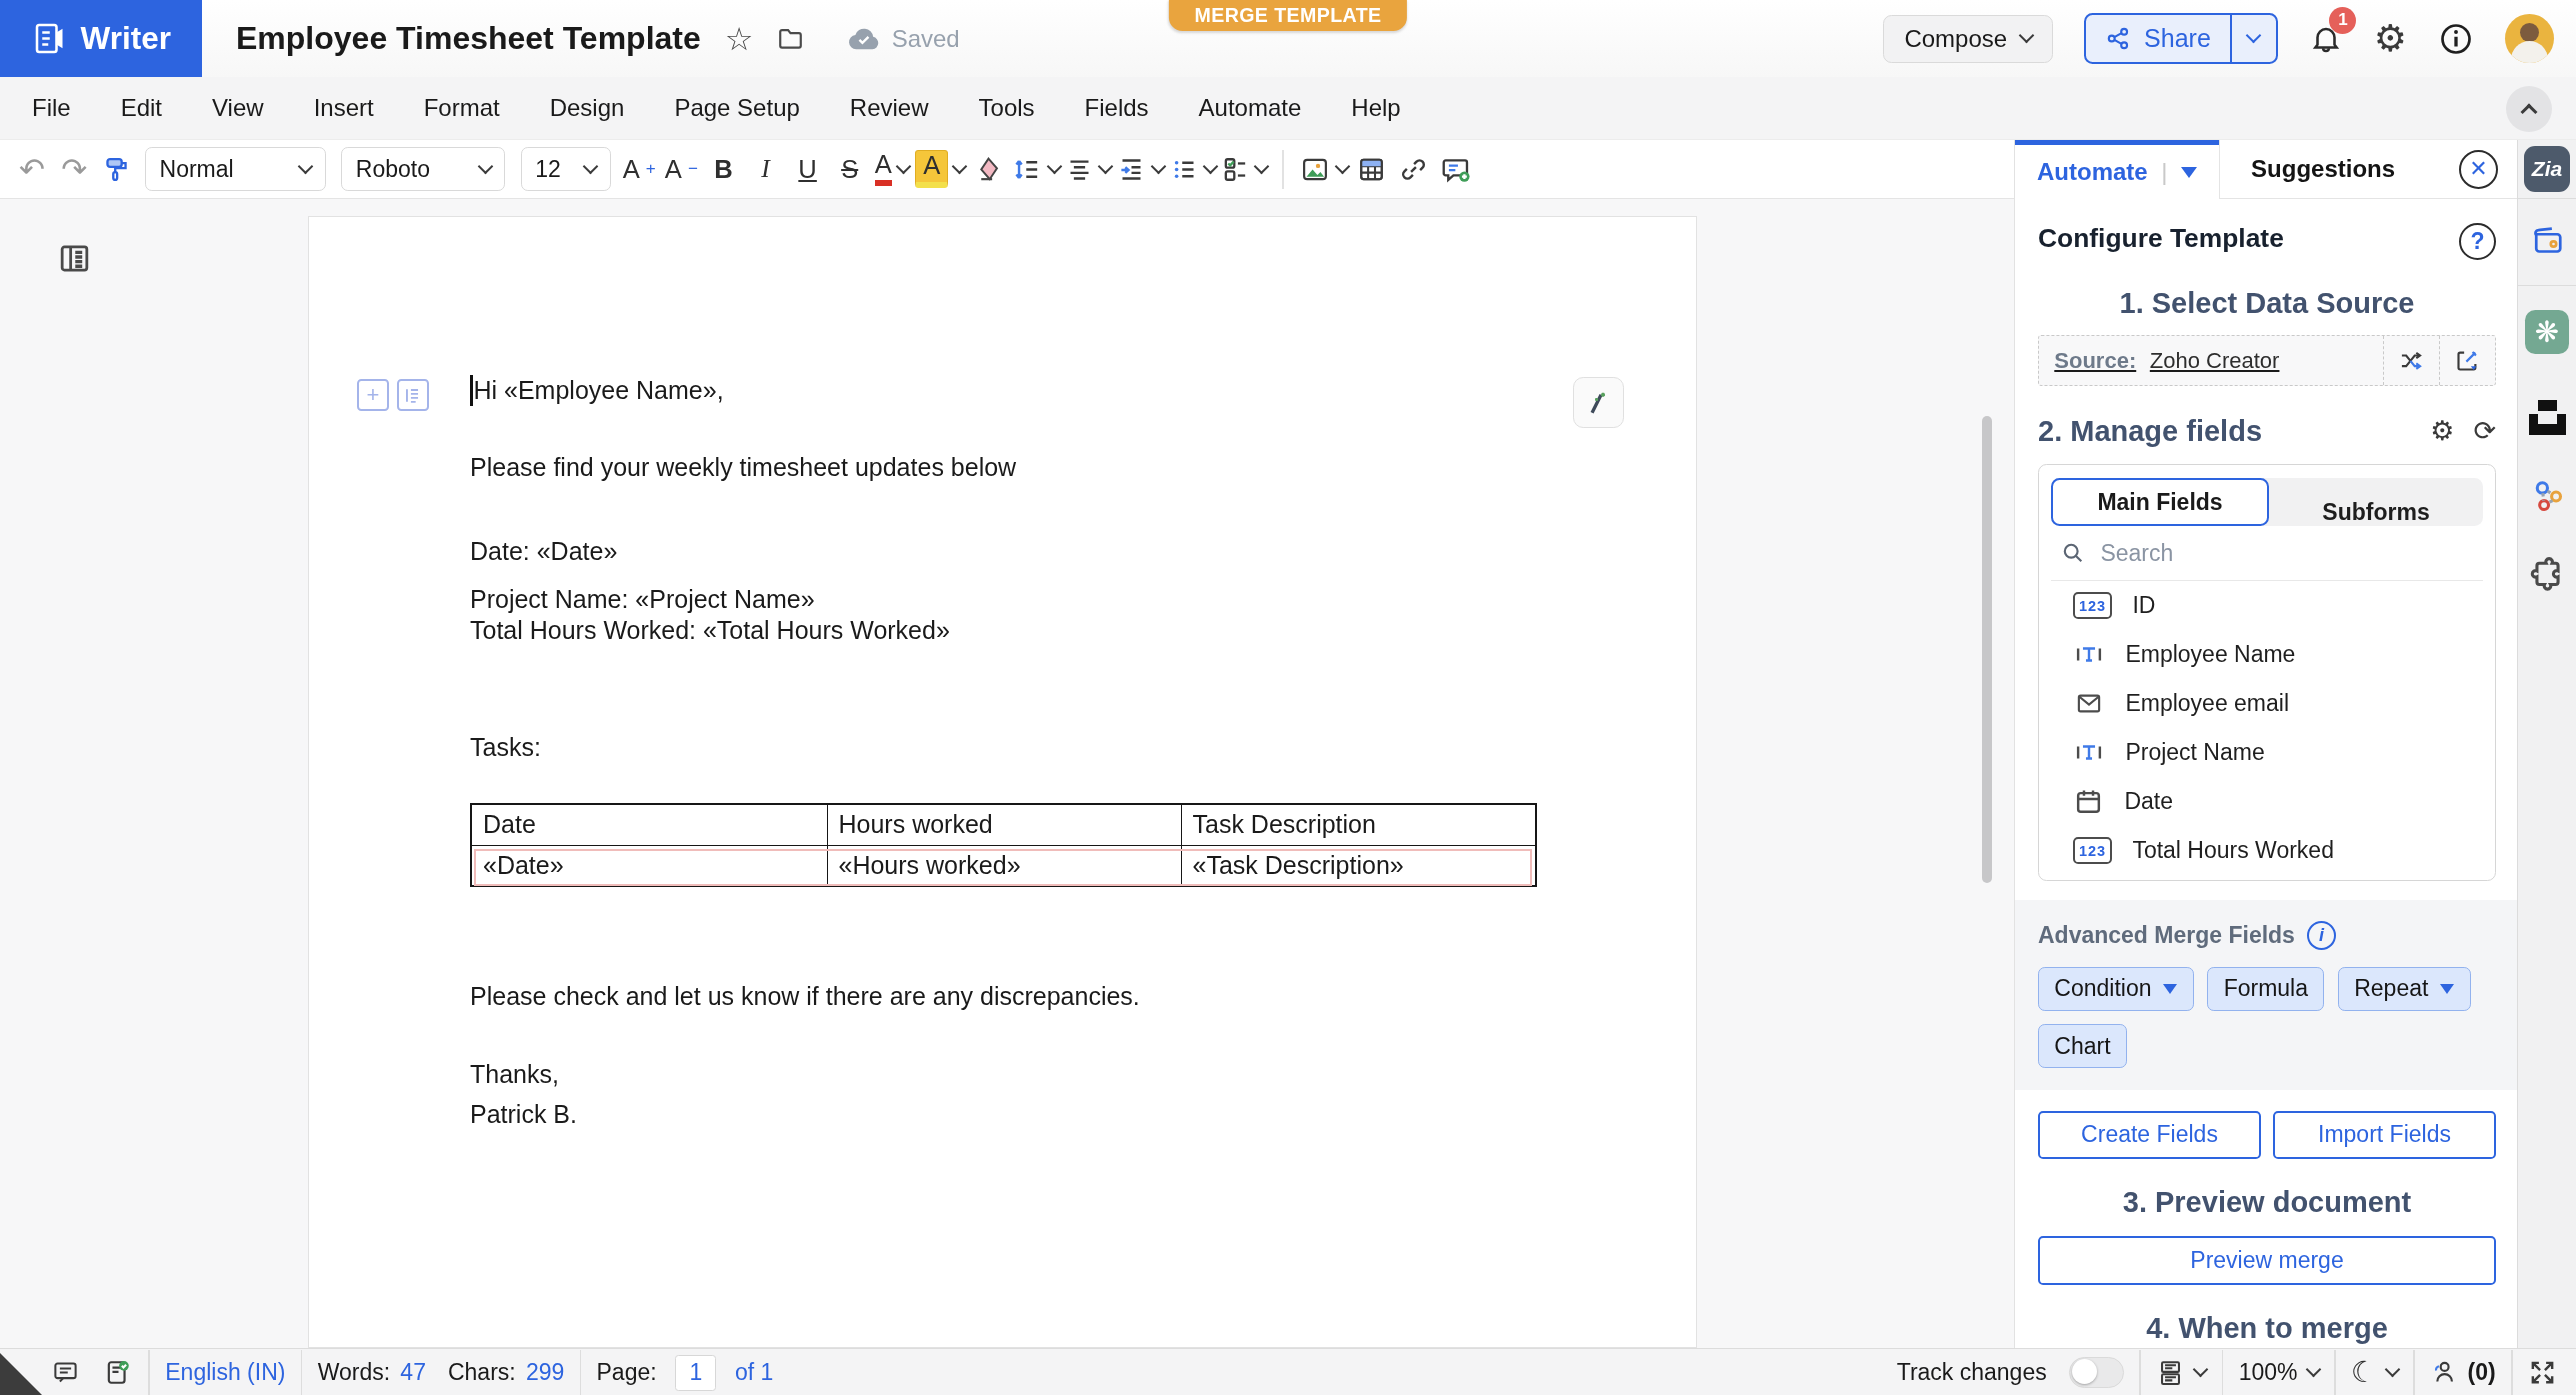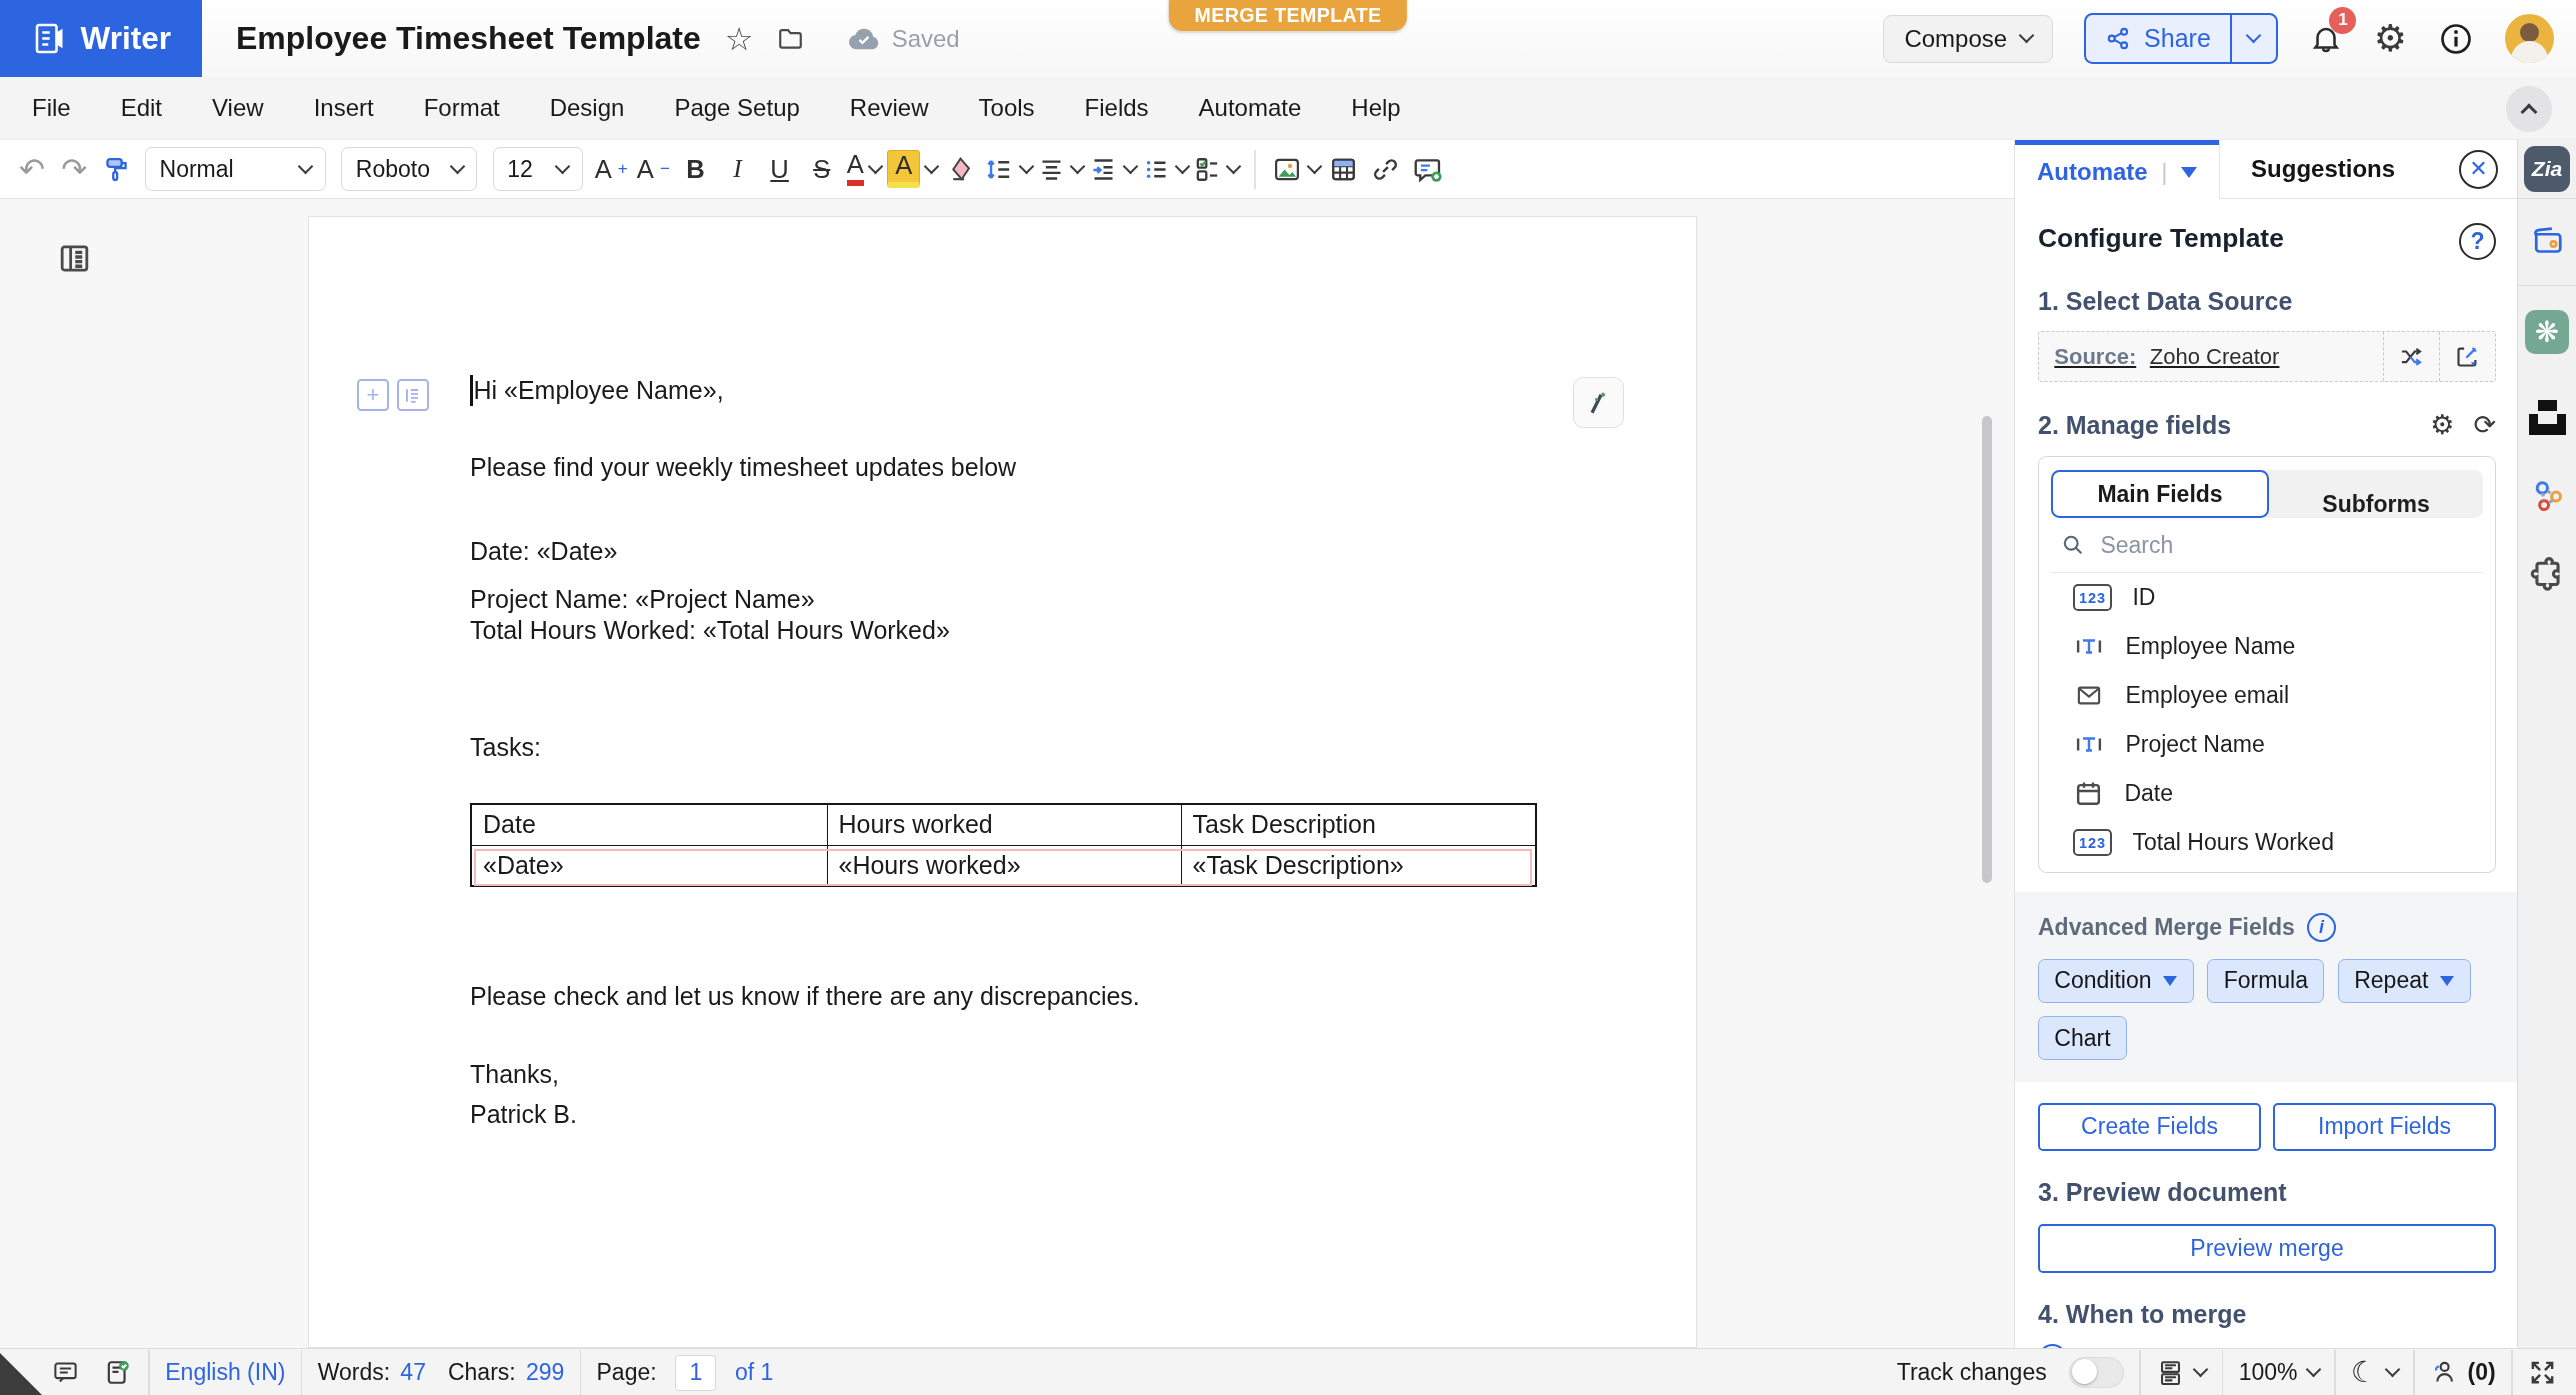--- a/index.html
+++ b/index.html
@@ -41,21 +41,21 @@
   display:flex; align-items:center; justify-content:center; }
 .chv-up { width:12px; height:12px; border-left:3.4px solid #3b3b3b; border-top:3.4px solid #3b3b3b; transform:rotate(45deg); margin-top:6.8px; }
 
 
 .toolrow { height:59px; display:flex; background:#fff; }
 .toolbar { flex:1; display:flex; align-items:center; gap:5.1px; padding:0 13.6px; border-bottom:1.7px solid #e4e4e4; min-width:0; overflow:hidden; }
 .tb { height:44px; min-width:37px; display:flex; align-items:center; justify-content:center; gap:6px; font-size:25.6px; color:#2f2f2f; flex:none; }
 .tb.gray { color:#9a9a9a; font-size:31px; }
 .sel { height:44px; border:1.7px solid #d9d9d9; border-radius:6.8px; background:#fff; display:flex; align-items:center;
   justify-content:space-between; padding:0 13.6px; font-size:23px; flex:none; margin:0 5.1px; }
-.sel-style { width:181px; } .sel-font { width:136px; } .sel-size { width:90px; }
+.sel-style { width:181px; } .sel-font { width:164px; } .sel-size { width:90px; }
 .bold-l { font-weight:800; } .ital-l { font-style:italic; font-family:"Liberation Serif",serif; }
 .und-l { text-decoration:underline; } .strk-l { text-decoration:line-through; }
 .fc { border-bottom:6px solid #d93025; line-height:1; padding-bottom:1.7px; }
 .hlA { background:#f5c63a; border:1.7px solid #e0ad22; border-radius:3.4px; padding:0 6.8px 3.4px; line-height:1.1; border-bottom:6.8px solid #f3e04b; }
 .tdiv { width:1.7px; height:39px; background:#e2e2e2; margin:0 10.2px; flex:none; }
 
 
 .paneltabs { width:503px; flex:none; display:flex; border-left:1.7px solid #e2e2e2; background:#fff; }
 .ptab-active { display:flex; align-items:center; gap:13.6px; padding:0 22px; border-top:5.1px solid #2d64df; color:#2d64df;
   font-size:24px; font-weight:600; }
@@ -90,21 +90,21 @@
 .dtable td { border:1.7px solid #161616; height:41px; padding:0 11px; vertical-align:middle; }
 .repeat-outline { position:absolute; left:165px; top:632px; width:1058px; height:37px; border:2.6px solid #f0bcba; pointer-events:none; }
 
 
 .panel { width:503px; flex:none; border-left:1.7px solid #e2e2e2; background:#fff; overflow:hidden; position:relative; }
 .panel-inner { padding:24px 21px 0 23px; }
 .cfg-row { display:flex; justify-content:space-between; align-items:flex-start; }
 .cfg-title { font-size:26.4px; font-weight:700; color:#18212e; }
 .help-circle { width:37px; height:37px; border:2.6px solid #2c2c2c; border-radius:50%; display:flex; align-items:center;
   justify-content:center; font-size:23px; font-weight:700; color:#2d64df; }
-.step-h { font-size:25px; font-weight:700; color:#42526e; }
+.step-h { font-size:29px; font-weight:700; color:#42526e;text-align:center; }
 .mt { margin-top:27px; }
 .source-box { margin-top:15.3px; border:1.7px dashed #c9c9c9; background:#f8f8f9; height:51px; display:flex; align-items:center; border-radius:3.4px;text-decoration:underline; }
 .src-label { color:#6e7a8a; font-weight:700; font-size:22px; padding:0 13.6px 0 15.3px; }
 .src-value { font-size:22px; color:#2e2e2e; flex:1; }
 .src-btn { width:56px; height:100%; border-left:1.7px dashed #c9c9c9; display:flex; align-items:center; justify-content:center; }
 .step2-row { display:flex; justify-content:space-between; align-items:center; margin-top:29px; }
 .mini-ic { font-size:27px; color:#3a3a3a; line-height:1; }
 .fields-box { margin-top:15.3px; border:1.7px solid #d6d6d6; border-radius:8.5px; padding:13.6px 12px 5.1px; }
 .seg { display:flex; background:#f1f1f2; border-radius:8.5px;align-items:flex-end; }
 .seg-main { flex:1; height:48px; background:#fff; border:2.6px solid #2d64df; border-radius:8.5px; display:flex;

